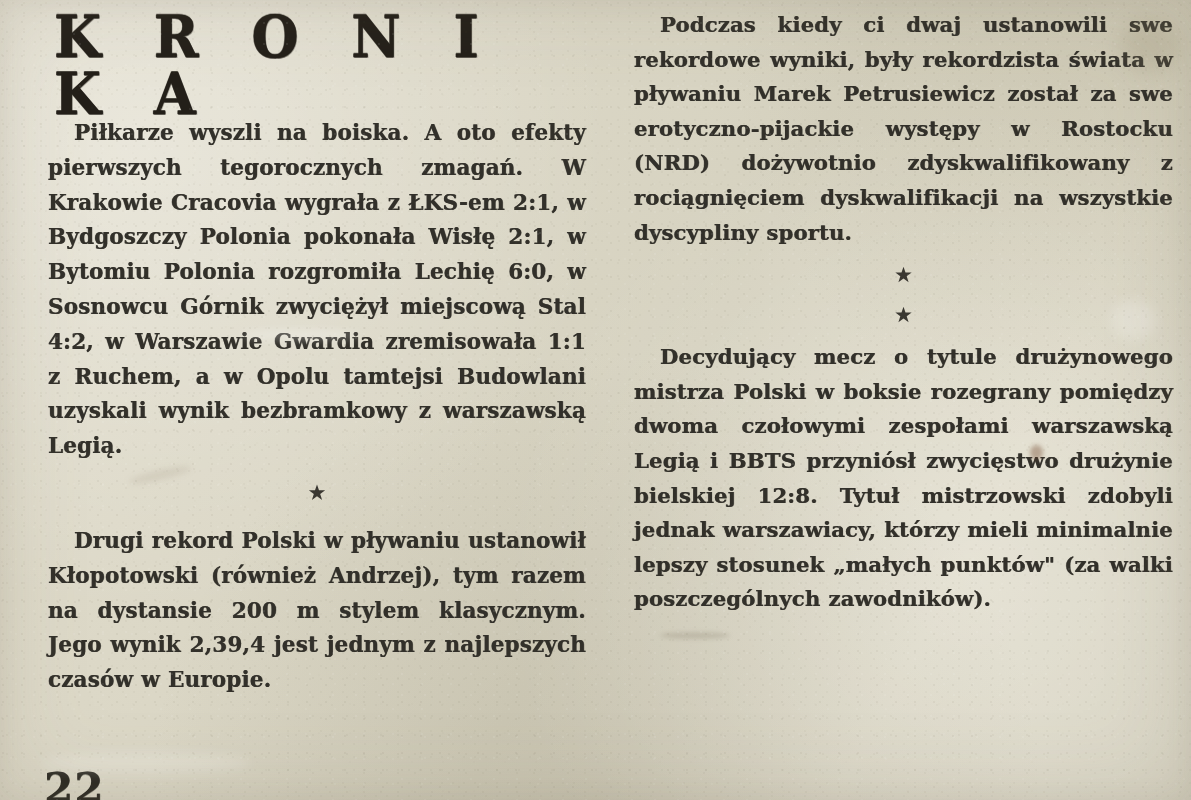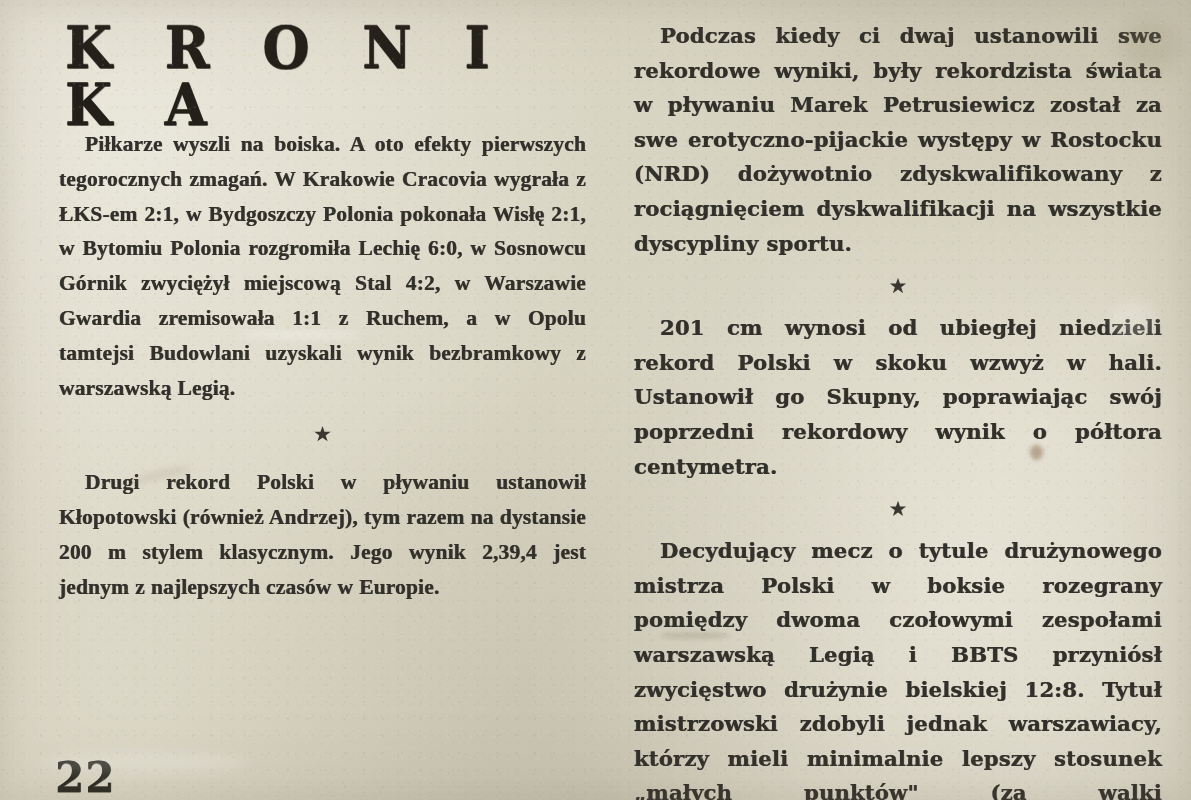--- a/index.html
+++ b/index.html
@@ -46,21 +46,21 @@
       radial-gradient(circle at 2px 3px, rgba(70,64,44,.15) 0.5px, transparent 1px),
       radial-gradient(circle at 9px 8px, rgba(120,112,88,.10) 0.5px, transparent 1px);
     background-size: 11px 13px, 31px 29px;
   }
 
   
   #columns {
     position: absolute;
     inset: 0;
     display: flex;
-    padding: 11px;
+    padding: 0;
   }
   .column {
     position: relative;
     box-sizing: border-box;
   }
   .col-left  { width: 618px; padding: 0 32px 0 48px; }
   .col-right { width: 573px; padding: 0 18px 0 16px; }
 
   
   .masthead {
@@ -93,21 +93,21 @@
     text-indent: 26px;
     margin: 0 0 13px 0;
     color: #32302a;
     letter-spacing: .15px;
     word-spacing: .5px;
     text-shadow:
       0.45px 0 0 rgba(50,48,42,.45),
       -0.4px 0 0 rgba(50,48,42,.30),
       0 0.4px 0.4px rgba(50,48,42,.38);
   }
-  .col-left .para  { font-size: 21.5px; line-height: 34.8px; font-family: Liberation Serif, serif; }
+  .col-left .para  { font-size: 21.5px; line-height: 34.8px; }
   .col-right .para { font-size: 21.2px; line-height: 34.6px; }
 
   .para.tight { margin-bottom: 10px; }
 
   
   .divider {
     text-align: center;
     margin: 6px 0 10px 0;
     line-height: 1;
     height: 30px;
@@ -183,21 +183,20 @@
     </div>
 
     <div class="column col-right">
 
       <p class="para tight" style="margin-top:8px;">Podczas kiedy ci dwaj ustanowili swe rekordowe wyniki, były rekordzista świata w pływaniu Marek Petrusiewicz został za swe erotyczno-pijackie występy w Rostocku (NRD) dożywotnio zdyskwalifikowany z rociągnięciem dyskwalifikacji na wszystkie dyscypliny sportu.</p>
 
       <div class="divider">
         <span class="star"></span>
       </div>
 
-      <p class="para tight">201 cm wynosi od ubiegłej niedzieli rekord Polski w skoku wzwyż w hali. Ustanowił go Skupny, poprawiając swój poprzedni rekordowy wynik o półtora centymetra.</p>
 
       <div class="divider">
         <span class="star"></span>
       </div>
 
       <p class="para tight">Decydujący mecz o tytule drużynowego mistrza Polski w boksie rozegrany pomiędzy dwoma czołowymi zespołami warszawską Legią i BBTS przyniósł zwycięstwo drużynie bielskiej 12:8. Tytuł mistrzowski zdobyli jednak warszawiacy, którzy mieli minimalnie lepszy stosunek „małych punktów" (za walki poszczególnych zawodników).</p>
 
     </div>
 
   </div>

